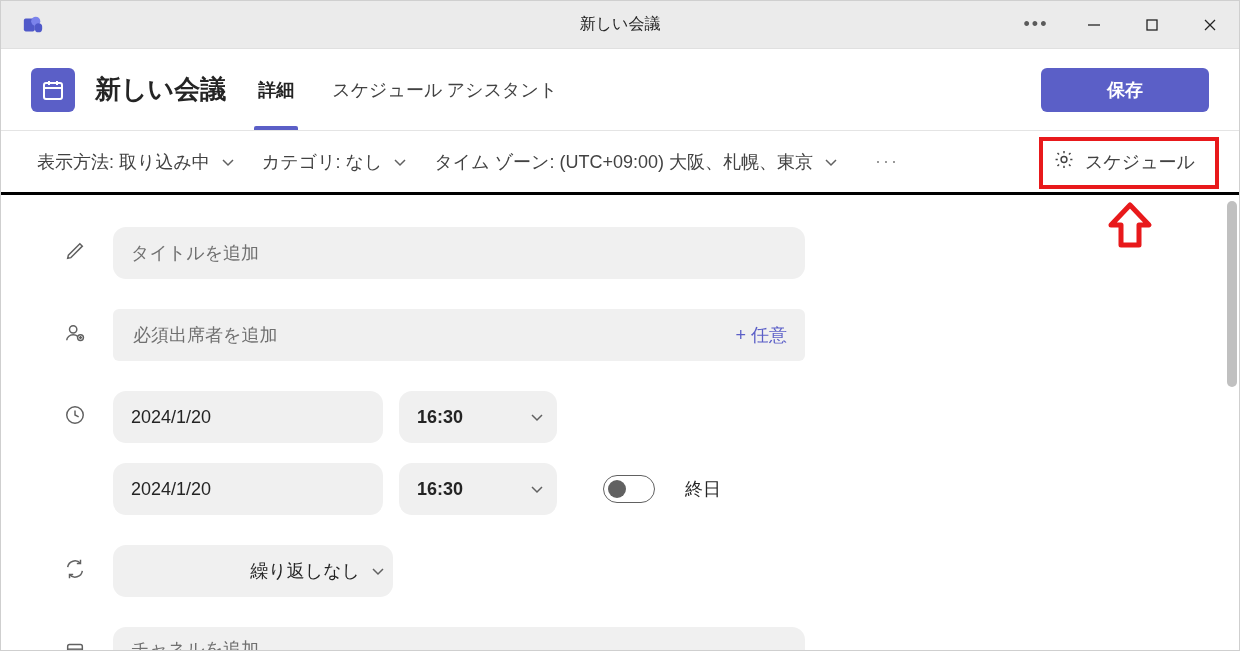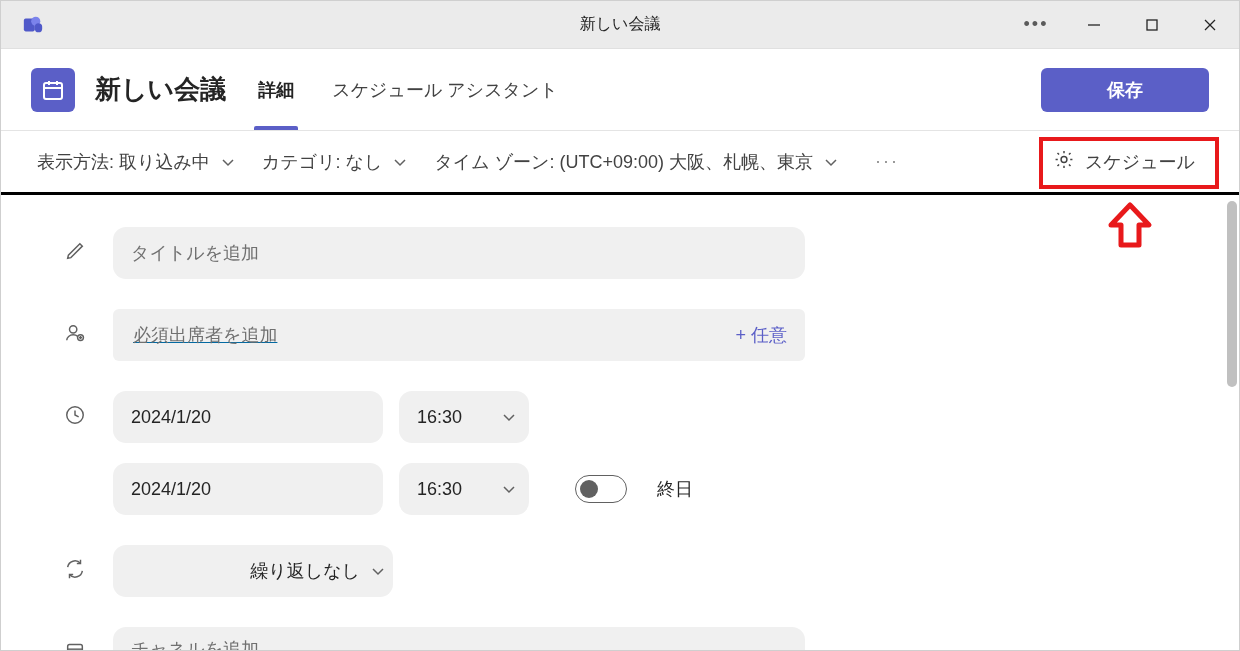--- a/index.html
+++ b/index.html
@@ -58,21 +58,21 @@
     background:#5b5fc7;
     border-radius:6px;
     display:flex; align-items:center; justify-content:center;
     margin-right:20px;
   }
   .header-row .cal-icon svg { fill:#ffffff; }
   .page-title {
     font-size:26px; font-weight:700; color:#242424;
     margin-right:28px;
   }
-  .tabs { display:flex; align-items:center; height:100%; }
+  .tabs { display:flex; align-items:center; height:100%;font-family:Liberation Serif, serif; }
   .tab {
     font-size:18px; color:#424242;
     padding:0 4px;
     margin-right:30px;
     height:100%;
     display:flex; align-items:center;
     cursor:pointer;
     position:relative;
   }
   .tab.active { font-weight:700; color:#242424; }
@@ -177,32 +177,33 @@
   .title-field { width:692px; }
   .attendee-wrap {
     width:692px; height:52px;
     background:#f0f0f0;
     border-radius:6px;
     display:flex; align-items:center;
     padding:0 18px;
   }
   .attendee-wrap input {
     flex:1; border:none; background:transparent; outline:none;
-    font-size:18px; color:#0369a1;text-decoration:underline;
+    font-size:18px; color:#737373;
   }
   .attendee-wrap input::placeholder { color:#707070; }
   .optional-link { color:#5b5fc7; font-size:18px; cursor:pointer; white-space:nowrap; }
 
   .dt-rows { display:flex; flex-direction:column; gap:20px; }
   .dt-line { display:flex; align-items:center; gap:16px; }
   .date-field { width:270px; }
   .time-field {
-    width:130px;
+    width:158px;
     display:flex; align-items:center; justify-content:space-between;
     padding-right:12px;
+    font-weight:bold;
   }
   .time-field .chev { margin-left:auto; }
   .toggle {
     width:52px; height:28px;
     border:1.5px solid #616161;
     border-radius:14px;
     margin-left:30px;
     position:relative;
     cursor:pointer;
     background:#fff;

